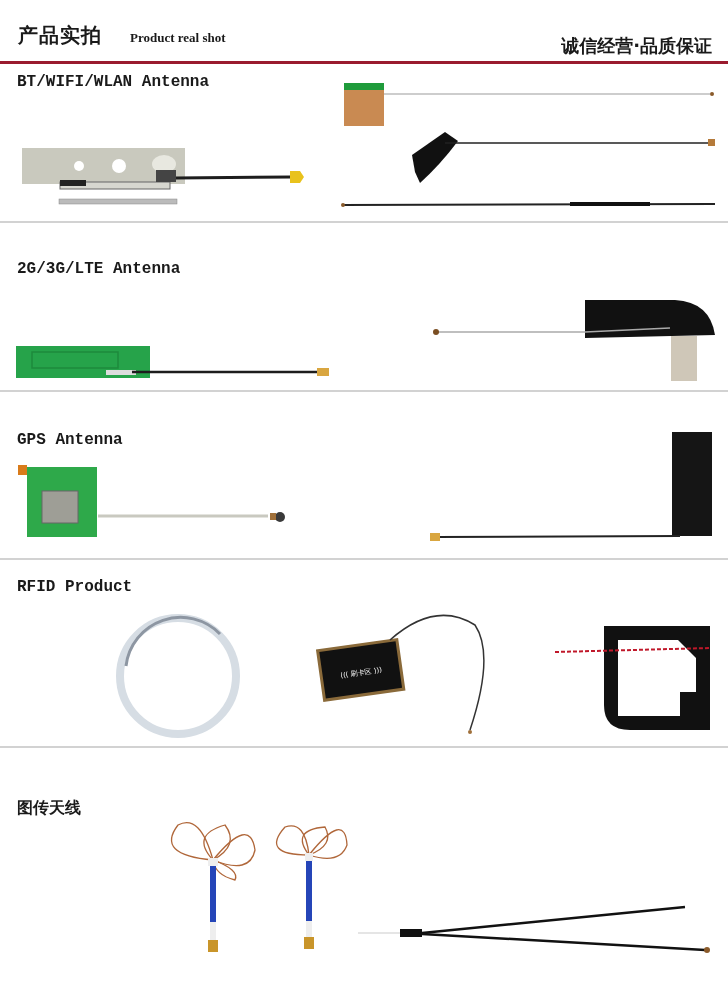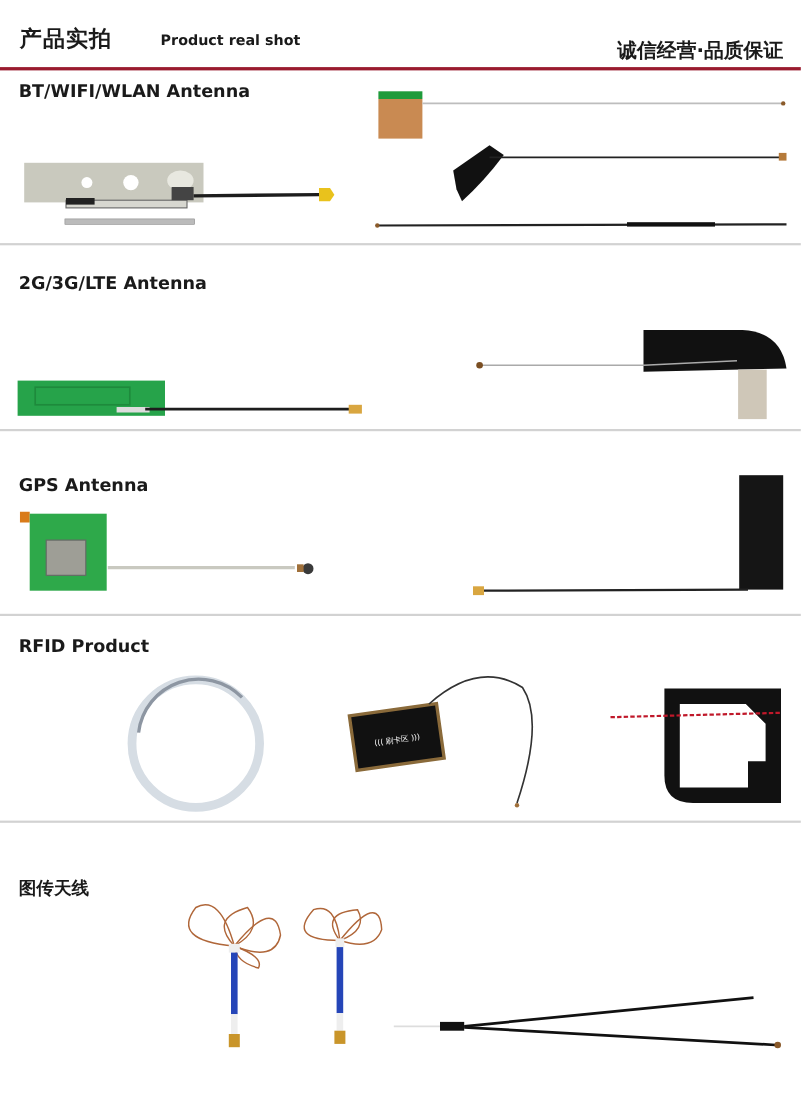--- a/index.html
+++ b/index.html
@@ -1,22 +1,22 @@
 <!DOCTYPE html>
 <html><head>
 <meta charset="utf-8">
 <style>
   html,body{margin:0;padding:0;background:#fff;}
   body{width:728px;height:1000px;position:relative;overflow:hidden;font-family:"DejaVu Sans","Liberation Sans",sans-serif;color:#1a1a1a;}
   .header{position:absolute;left:0;top:0;width:728px;height:61px;}
   .title-cn{position:absolute;left:18px;top:22px;font-size:20px;font-weight:bold;letter-spacing:1px;}
-  .title-en{position:absolute;left:146px;top:30px;font-size:13px;font-weight:bold;}
+  .title-en{position:absolute;left:130px;top:30px;font-size:13px;font-weight:bold;font-family:Liberation Serif, serif;}
   .slogan{position:absolute;right:16px;top:34px;font-size:18px;font-weight:bold;}
   .red-rule{position:absolute;left:0;top:61px;width:728px;height:3px;background:#9a1b2e;}
-  .sec-title{position:absolute;left:17px;font-size:16px;font-weight:bold;}
+  .sec-title{position:absolute;left:17px;font-size:16px;font-weight:bold;font-family:Liberation Mono, monospace;}
   .divider{position:absolute;left:0;width:728px;height:2px;background:#d2d2d2;}
   .abs{position:absolute;}
 </style>
 </head>
 <body>
 
 <div class="header">
   <div class="title-cn">产品实拍</div>
   <div class="title-en">Product  real shot</div>
   <div class="slogan">诚信经营·品质保证</div>
@@ -46,21 +46,21 @@
   <path d="M72 75 L105 52 L118 61 Q100 85 80 103 L75 92 Z" fill="#111"></path>
   <line x1="105" y1="63" x2="370" y2="63" stroke="#222" stroke-width="1.5"></line>
   <rect x="368" y="59" width="7" height="7" fill="#b57a3a"></rect>
   <line x1="2" y1="125" x2="375" y2="124" stroke="#222" stroke-width="2"></line>
   <rect x="230" y="122" width="80" height="4" fill="#111"></rect>
   <circle cx="3" cy="125" r="2" fill="#8a5a2a"></circle>
 </svg>
 
 <div class="divider" style="top:221px"></div>
 
-<div class="sec-title" style="top:248px">2G/3G/LTE Antenna</div>
+<div class="sec-title" style="top:260px">2G/3G/LTE Antenna</div>
 
 <svg class="abs" style="left:14px;top:340px" width="320" height="45">
   <rect x="2" y="6" width="134" height="32" fill="#26a34a"></rect>
   <rect x="18" y="12" width="86" height="16" fill="none" stroke="#1e8a3c" stroke-width="1.5"></rect>
   <rect x="92" y="30" width="30" height="5" fill="#ddd"></rect>
   <line x1="118" y1="32" x2="305" y2="32" stroke="#1d1d1d" stroke-width="2.5"></line>
   <rect x="303" y="28" width="12" height="8" fill="#d9a640"></rect>
 </svg>
 
 <svg class="abs" style="left:425px;top:290px" width="300" height="95">

